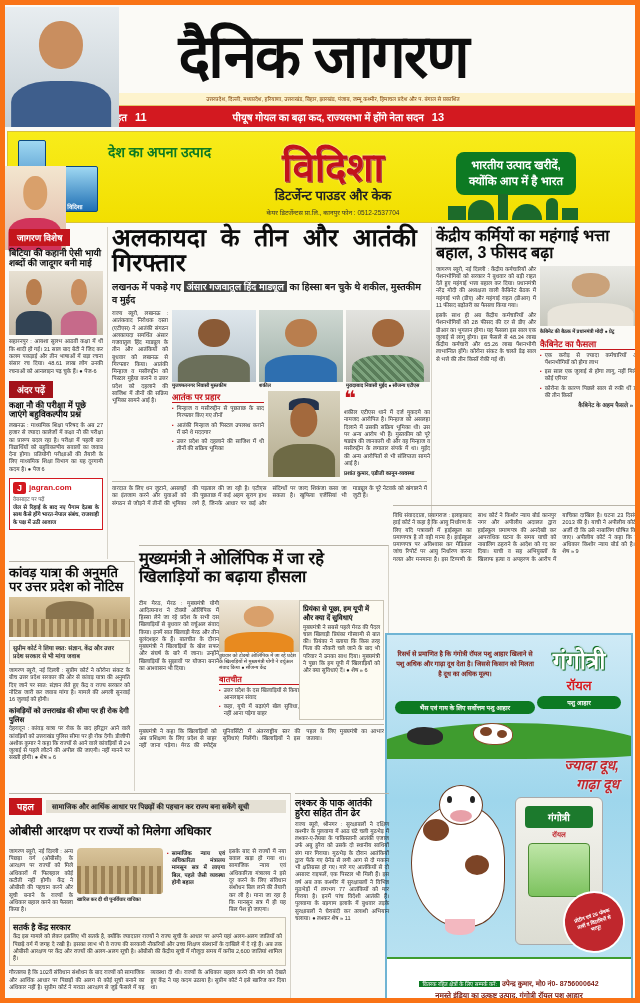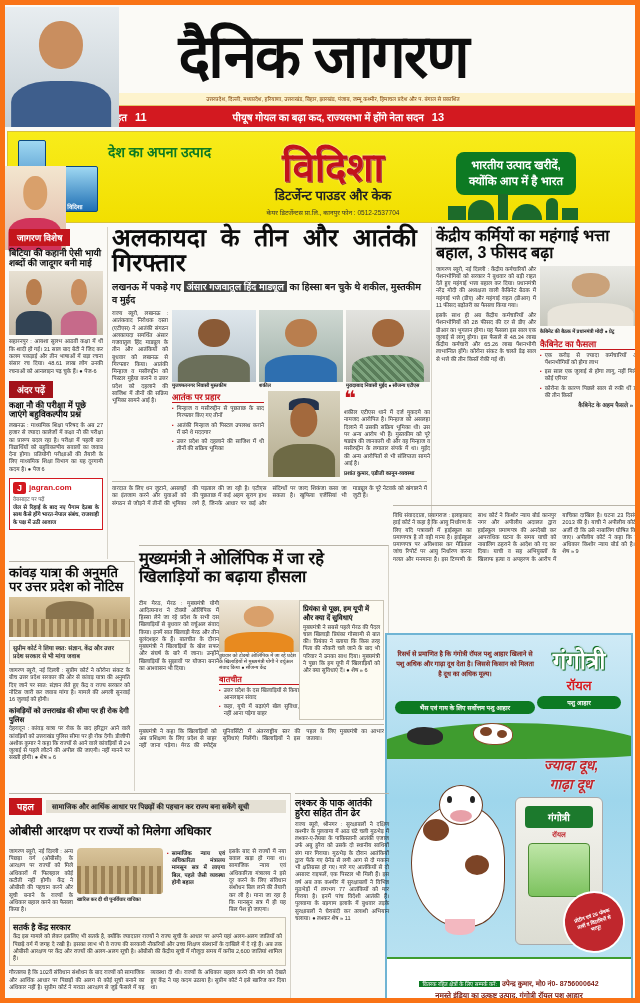--- a/index.html
+++ b/index.html
@@ -308,21 +308,21 @@
       <div class="gangotri">गंगोत्री</div>
       <div class="royal">रॉयल</div>
       <div class="pill-green" style="margin-top:2px;">पशु आहार</div>
     </div>
     <div class="wave" style="top:88px;"></div>
     <div class="abs" style="left:20px;top:92px;width:36px;height:18px;background:#2b2b2b;border-radius:45% 50% 40% 50%;"></div>
     <div class="abs" style="left:86px;top:88px;width:40px;height:22px;background:#fff;border:1px solid #8a4a2a;border-radius:45% 50% 40% 50%;">
       <div class="spot" style="left:6px;top:3px;width:12px;height:9px;"></div>
       <div class="spot" style="right:5px;top:6px;width:10px;height:8px;"></div>
     </div>
-    <div class="abs" style="right:12px;top:120px;width:96px;text-align:center;font-size:14px;font-weight:900;font-style:italic;color:#c0272d;text-shadow:0 0 2px #fff;">
+    <div class="abs" style="right:12px;top:120px;width:96px;text-align:right;font-size:14px;font-weight:900;font-style:italic;color:#c0272d;text-shadow:0 0 2px #fff;">
       <div>ज्यादा दूध,</div>
       <div>गाढ़ा दूध</div>
     </div>
 
     <div>
       <div class="cow-body" style="left:24px;top:170px;width:92px;height:120px;"></div>
       <div class="spot" style="left:36px;top:184px;width:26px;height:22px;"></div>
       <div class="spot" style="left:78px;top:220px;width:24px;height:20px;"></div>
       <div class="abs" style="left:52px;top:150px;width:44px;height:40px;background:#fff;border:1.5px solid #6b3b22;border-radius:50%;">
         <div class="spot" style="left:7px;top:10px;width:5px;height:7px;background:#222;"></div>

